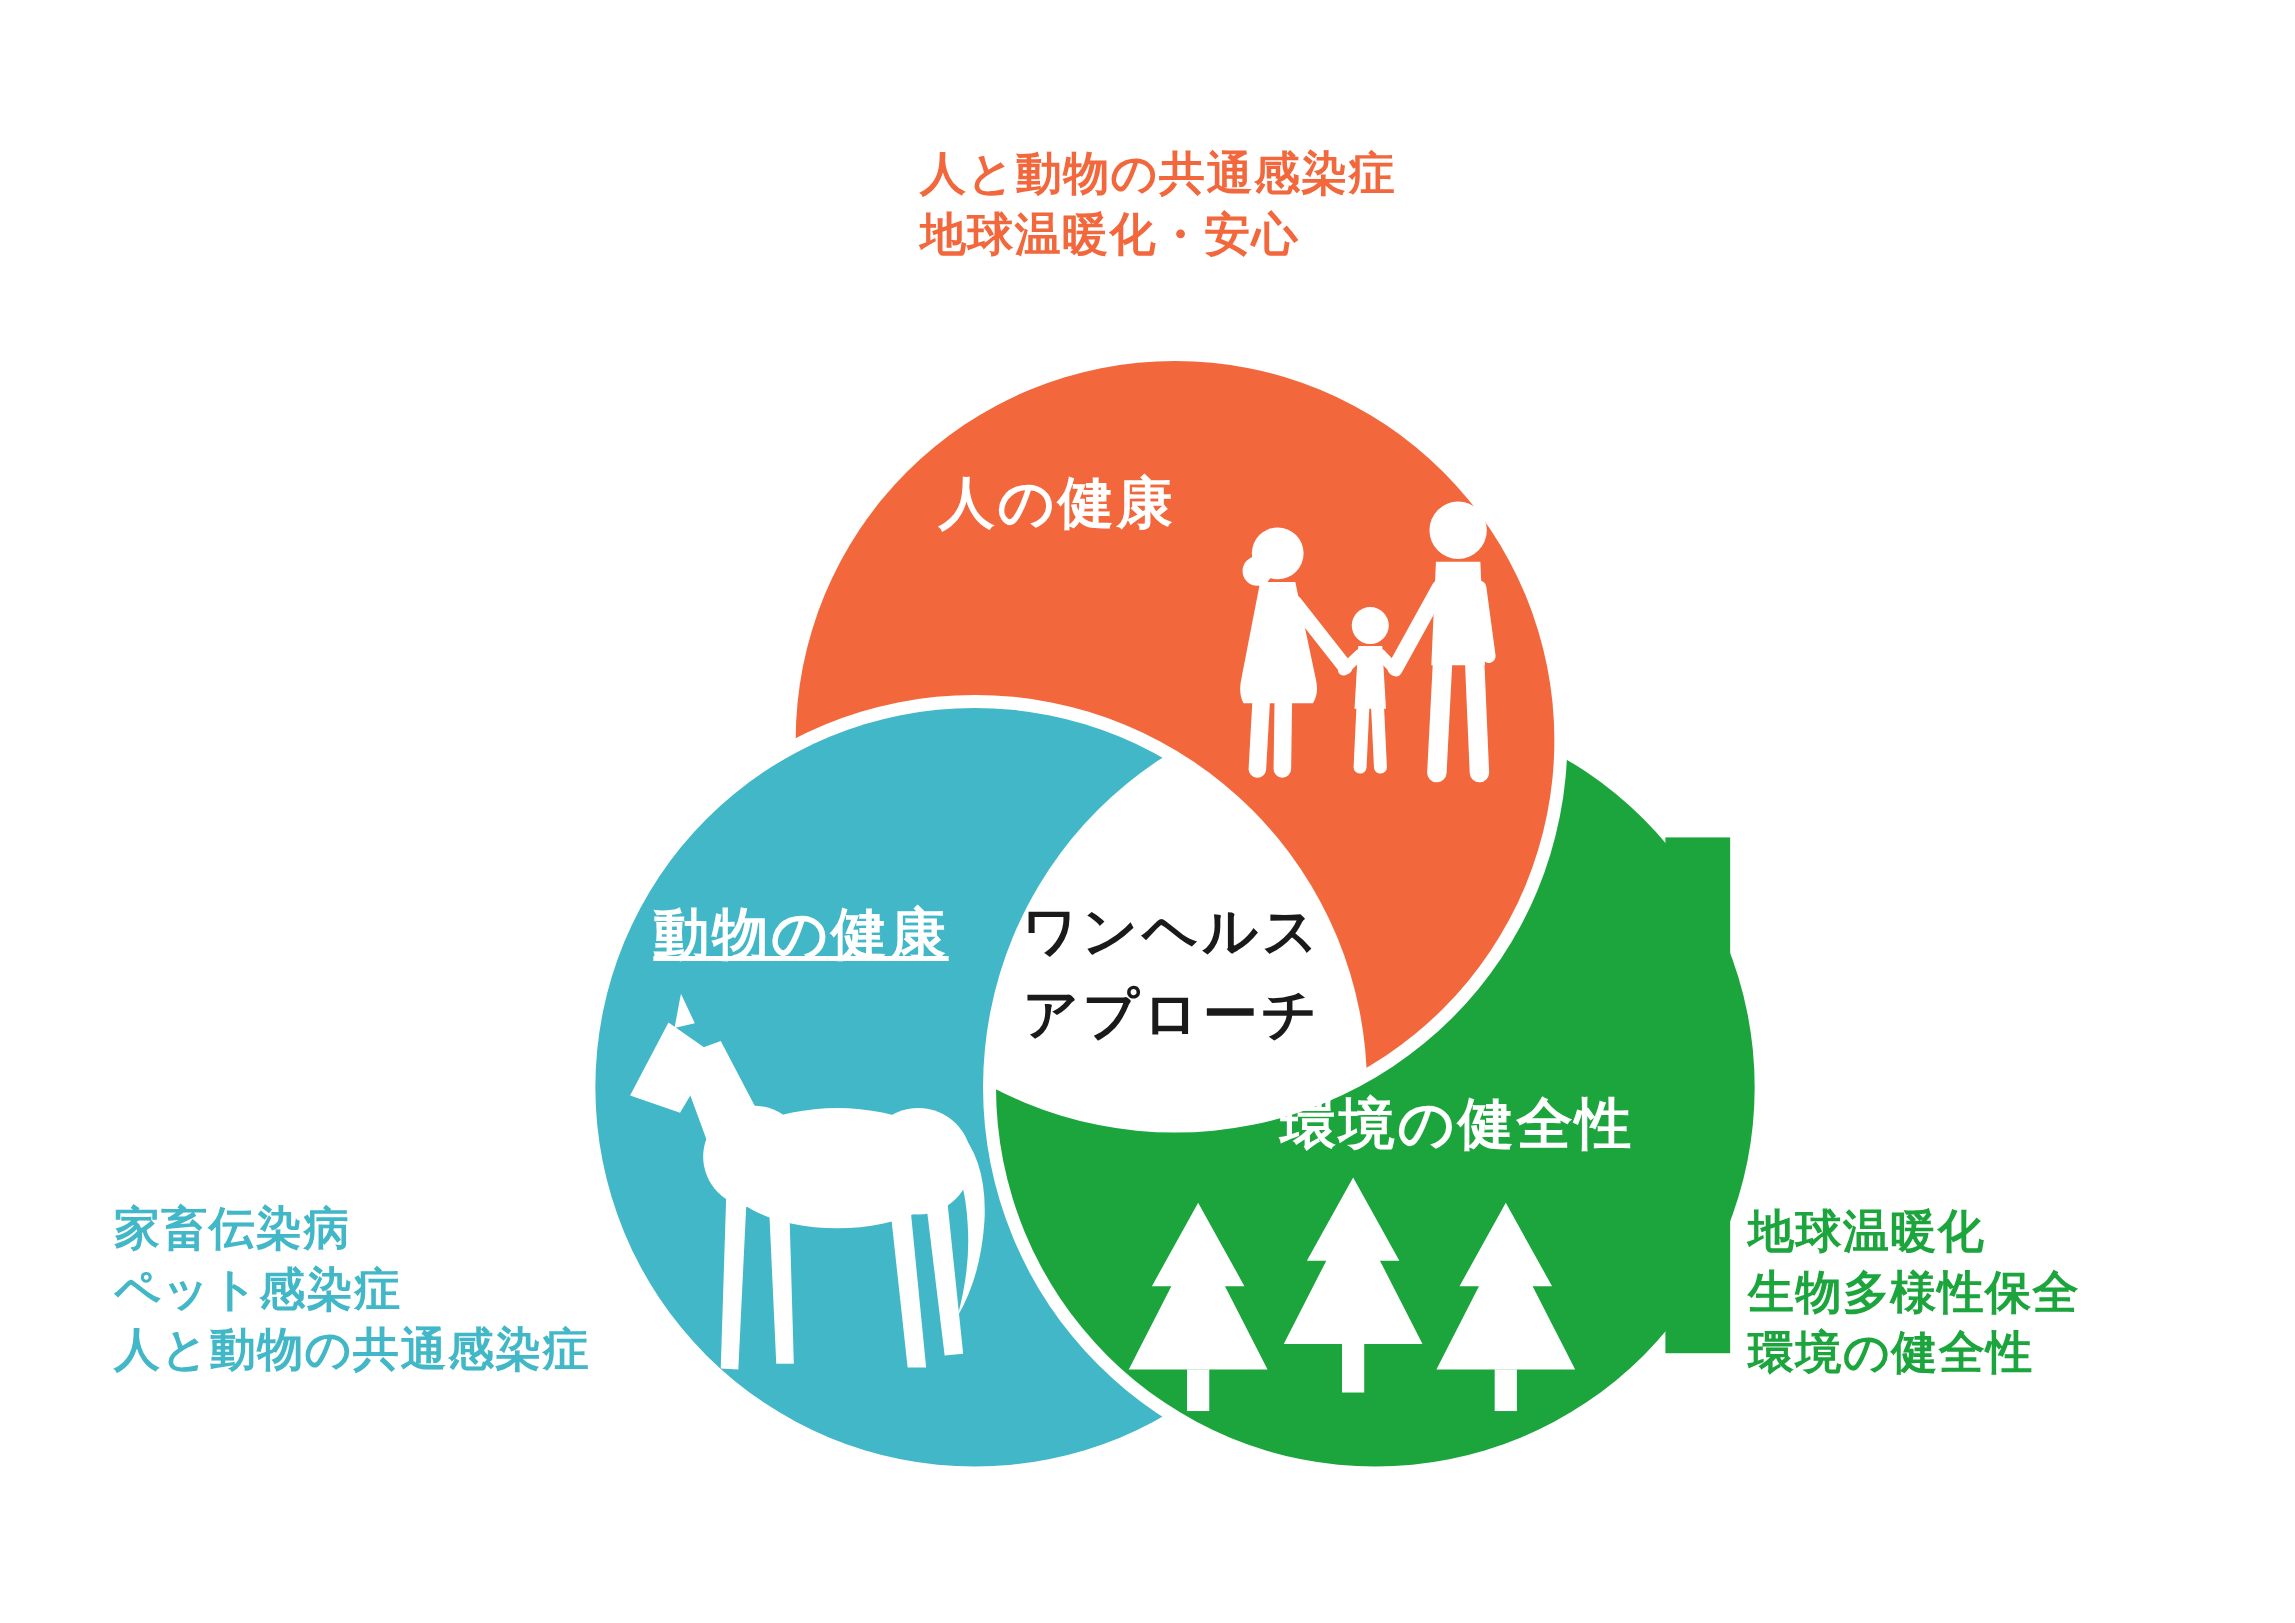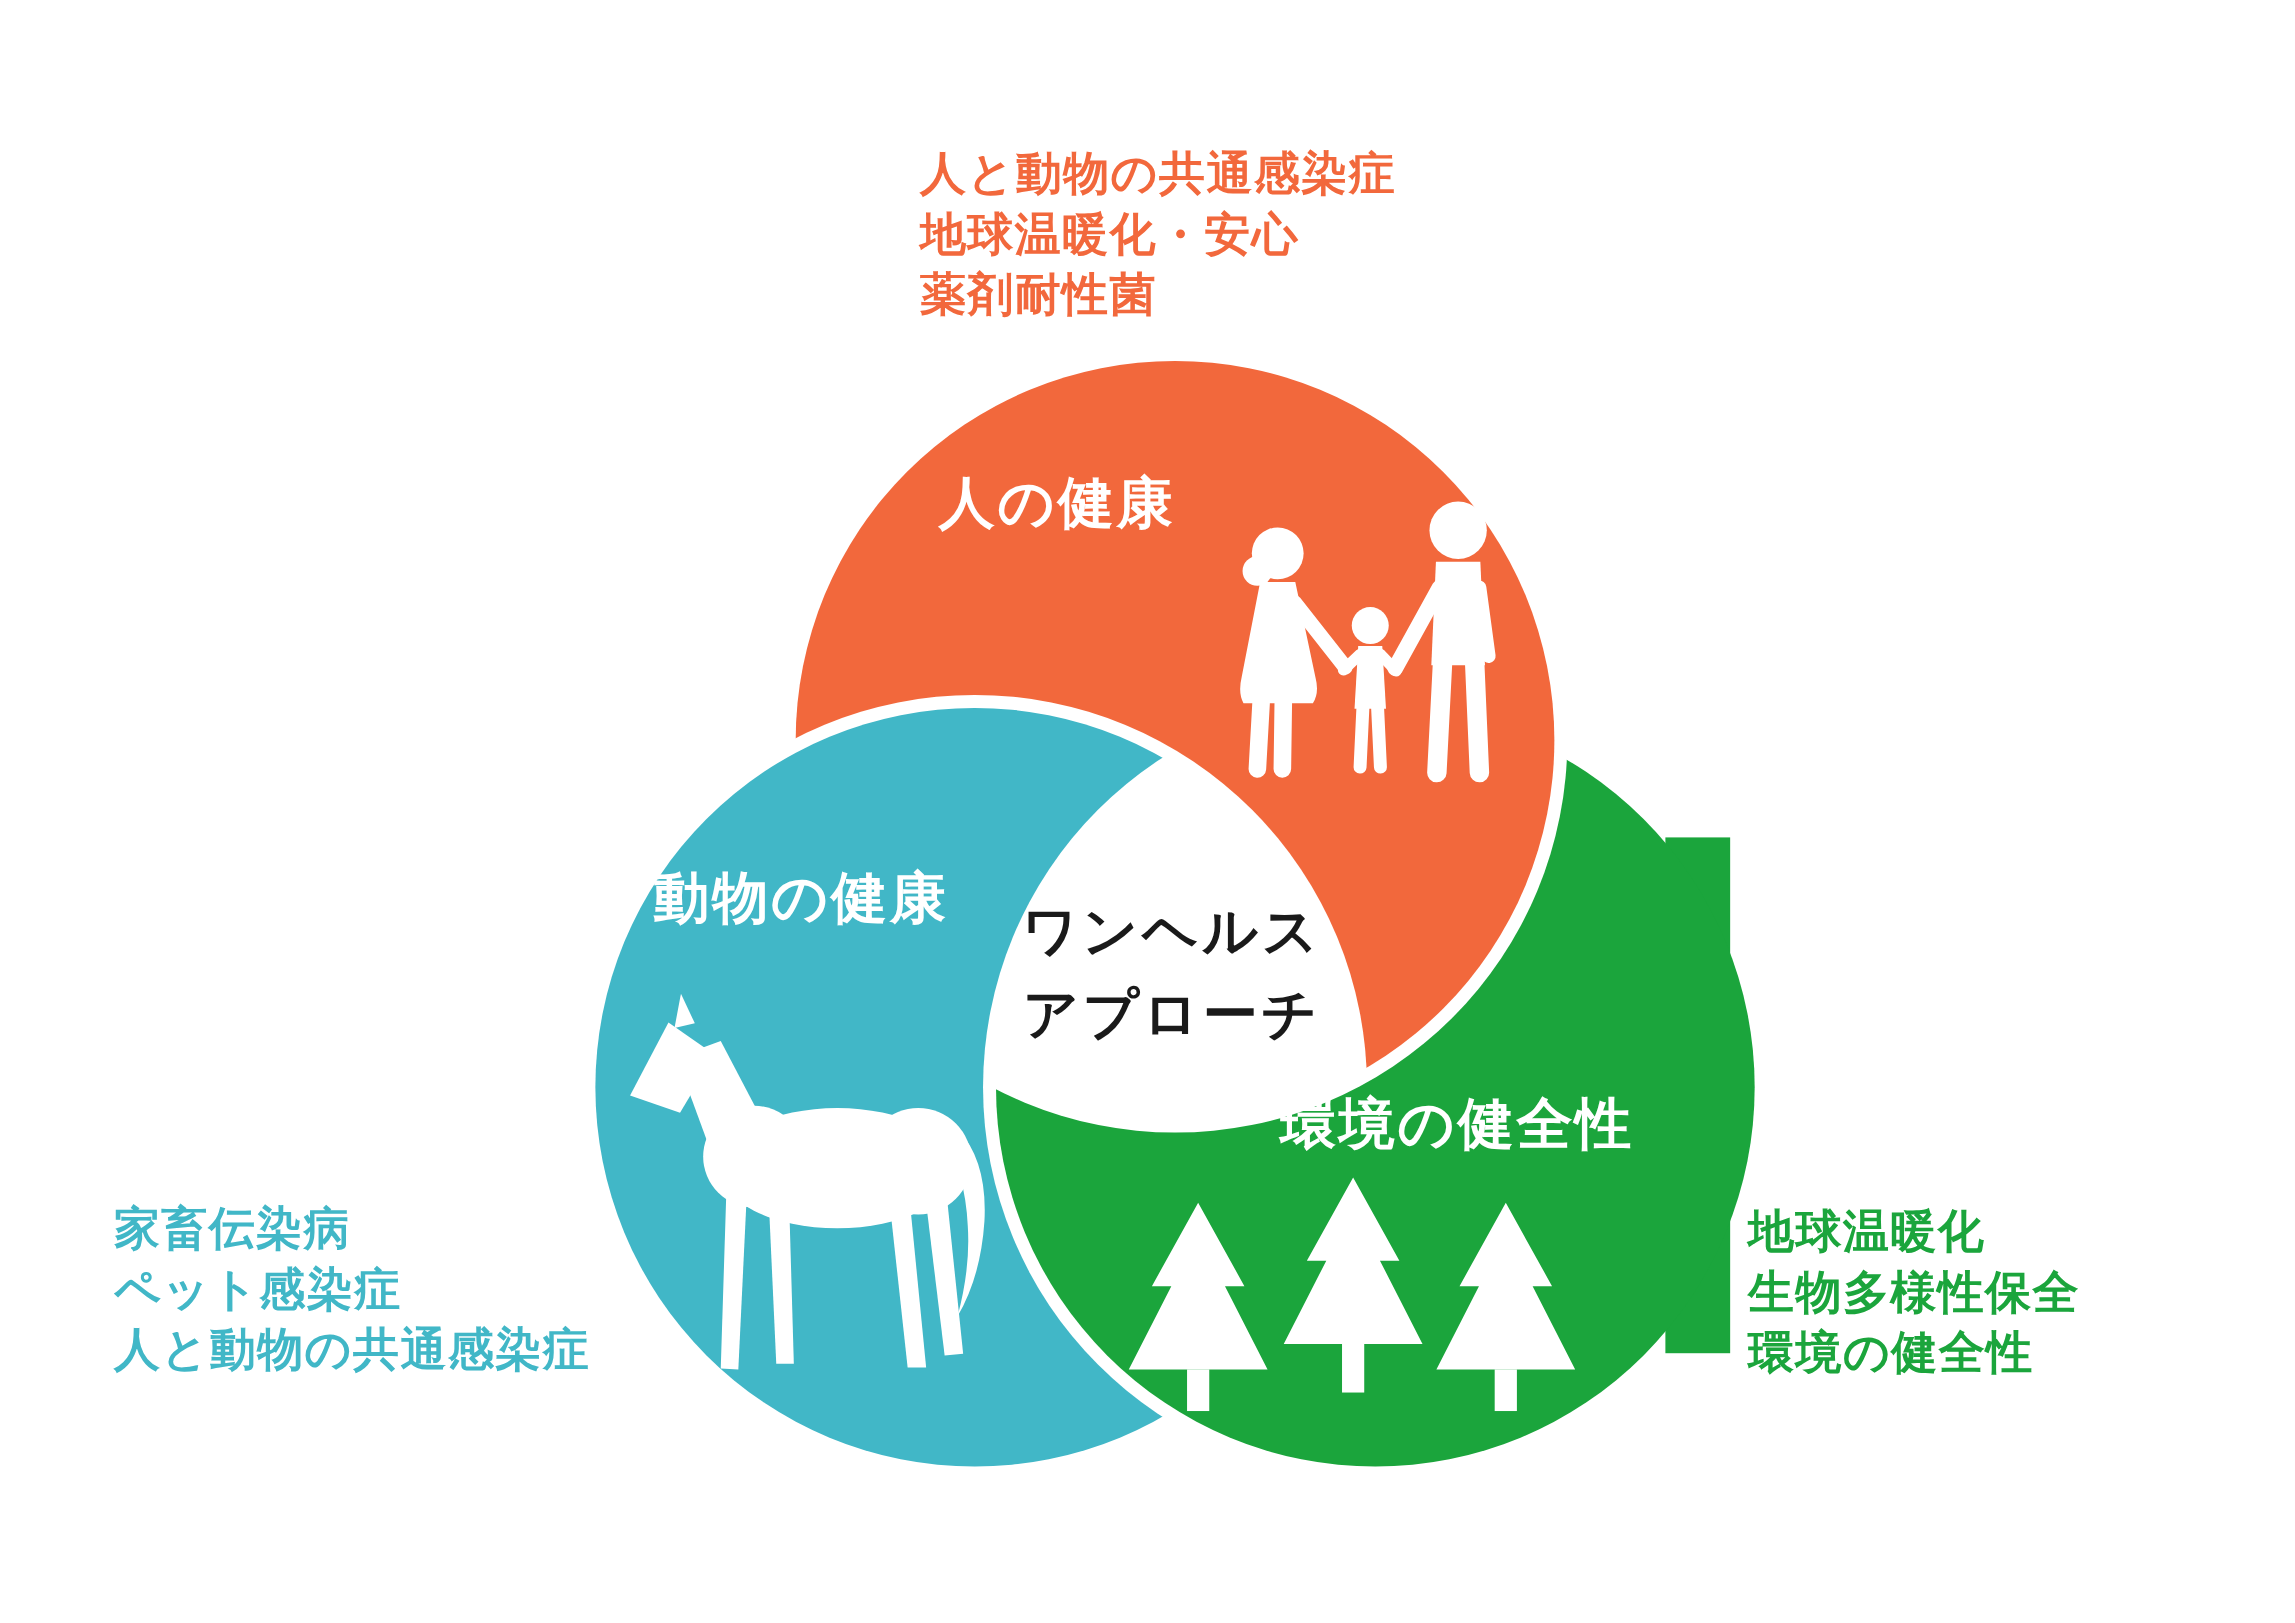--- a/index.html
+++ b/index.html
@@ -125,32 +125,31 @@
       <polygon class="silhouette" points="2590,2600 2690,2780 2648,2780 2740,2960 2440,2960 2532,2780 2490,2780"></polygon>
       <rect class="silhouette" x="2566" y="2960" width="48" height="90"></rect>
       <polygon class="silhouette" points="2925,2545 3025,2725 2983,2725 3075,2905 2775,2905 2867,2725 2825,2725"></polygon>
       <rect class="silhouette" x="2901" y="2905" width="48" height="105"></rect>
       <polygon class="silhouette" points="3255,2600 3355,2780 3313,2780 3405,2960 3105,2960 3197,2780 3155,2780"></polygon>
       <rect class="silhouette" x="3231" y="2960" width="48" height="90"></rect>
     </g>
   </svg>
 
   <div class="label circle-label" style="left:1057px;top:504px;">人の健康</div>
-  <div class="label circle-label" style="left:801px;top:899px;">動物の健康</div>
+  <div class="label circle-label" style="left:801px;top:935px;text-decoration:underline;">動物の健康</div>
   <div class="label circle-label" style="left:1457px;top:1125px;">環境の健全性</div>
 
   <div class="label center-label" style="left:1172px;top:972px;">
     <span style="display:block;">ワンヘルス</span>
     <span style="display:block;">アプローチ</span>
   </div>
 
   <div class="topics topics-human" style="left:1158px;top:143px;">
     <span>人と動物の共通感染症</span>
     <span>地球温暖化・安心</span>
-    <span>薬剤耐性菌</span>
   </div>
 
   <div class="topics topics-animal" style="left:352px;top:1198px;">
     <span>家畜伝染病</span>
     <span>ペット感染症</span>
     <span>人と動物の共通感染症</span>
   </div>
 
   <div class="topics topics-environment" style="left:1895px;top:1201px;margin-left:19px;">
     <span>地球温暖化</span>

